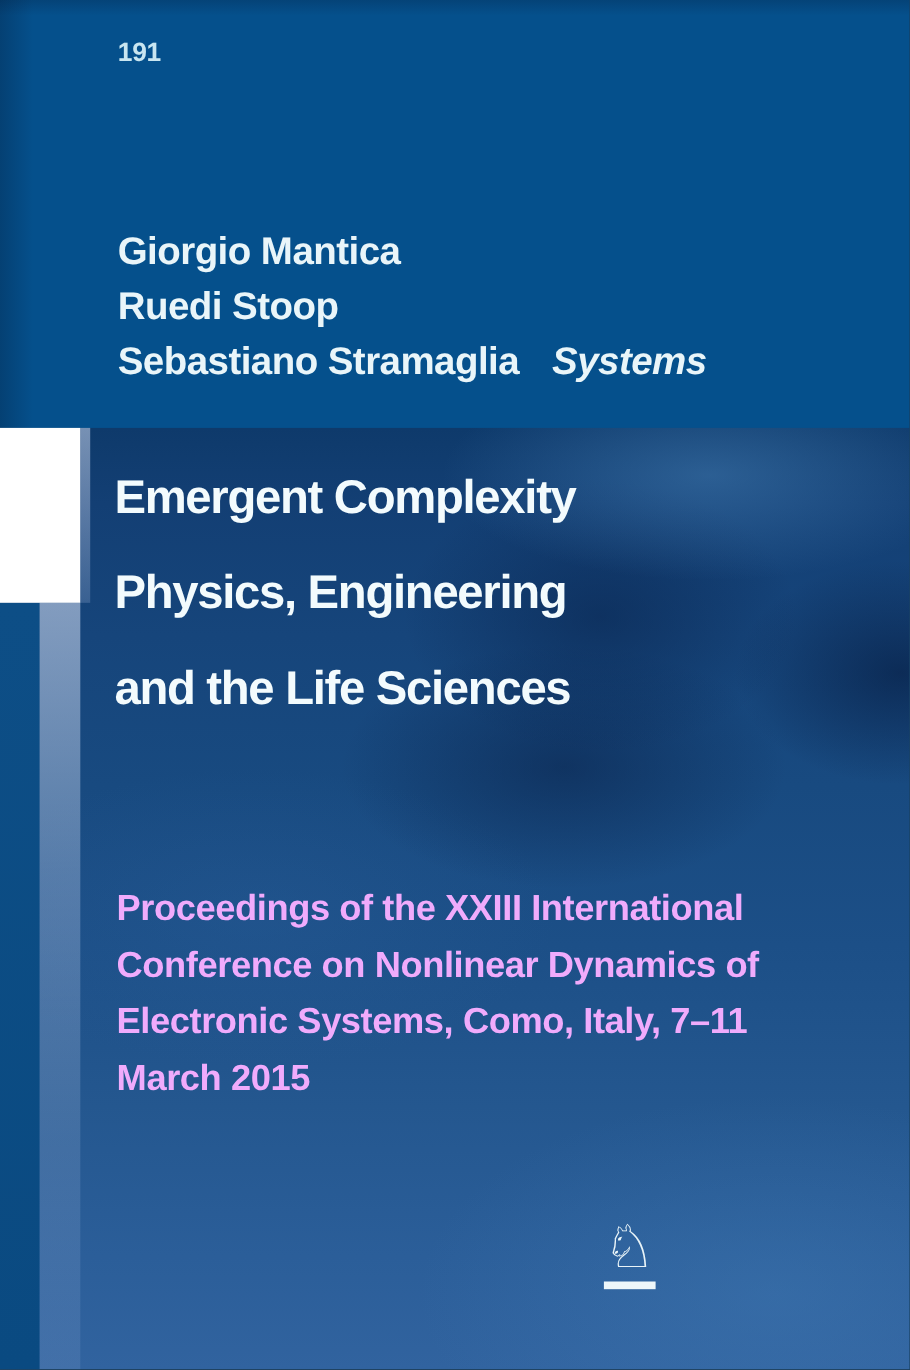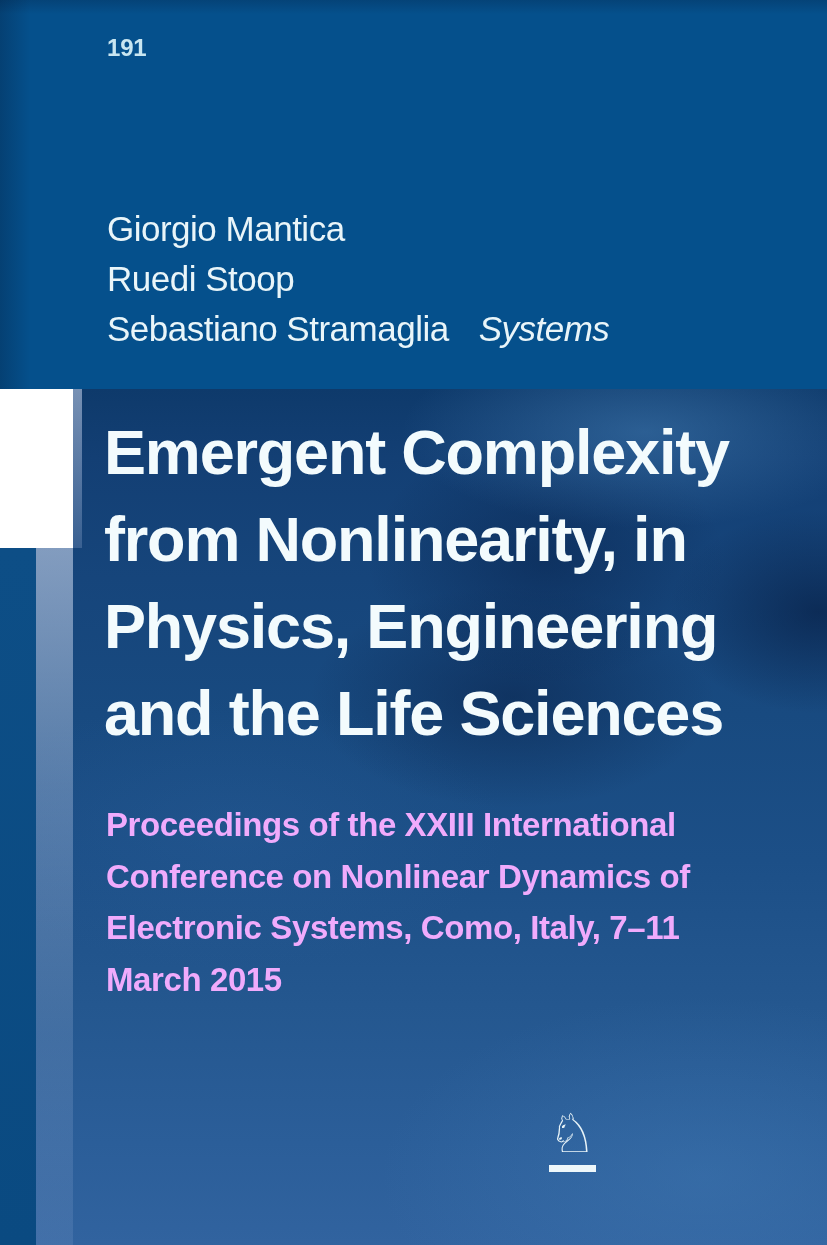--- a/index.html
+++ b/index.html
@@ -57,28 +57,28 @@
   
   .series {
     position: absolute; left: 107px; top: 34px;
     display: flex; gap: 20px; align-items: baseline;
     font-size: 24px; font-weight: 700; letter-spacing: -0.2px;
     color: #c9e6f1;
   }
   
   .authors {
     position: absolute; left: 107px; top: 204px;
-    font-size: 35px; font-weight: 400; line-height: 50px;
+    font-size: 35px; font-weight: 700; line-height: 50px;
     letter-spacing: -0.5px; color: #e9f5f9;
   }
   .authors .role { font-style: italic; margin-left: 30px; }
   
   .title {
     position: absolute; left: 104px; top: 409px;
-    margin: 0; font-size: 63px; font-weight: 700; line-height: 87px;
+    margin: 0; font-size: 43px; font-weight: 700; line-height: 87px;
     letter-spacing: -1.2px; color: #f3fbfd;
   }
   
   .subtitle {
     position: absolute; left: 106px; top: 789px;
     font-size: 33px; font-weight: 700; line-height: 51.5px;
     letter-spacing: -0.4px; color: #f0abfc; margin-top: 10px;
   }
   
   .logo {
@@ -114,21 +114,20 @@
   </div>
 
   <div class="authors">
     <div>Giorgio Mantica</div>
     <div>Ruedi Stoop</div>
     <div><span>Sebastiano Stramaglia</span><span class="role">Systems</span></div>
   </div>
 
   <h1 class="title">
     <div>Emergent Complexity</div>
-    <div>from Nonlinearity, in</div>
     <div>Physics, Engineering</div>
     <div>and the Life Sciences</div>
   </h1>
 
   <div class="subtitle">
     <div>Proceedings of the XXIII International</div>
     <div>Conference on Nonlinear Dynamics of</div>
     <div>Electronic Systems, Como, Italy, 7–11</div>
     <div>March 2015</div>
   </div>

